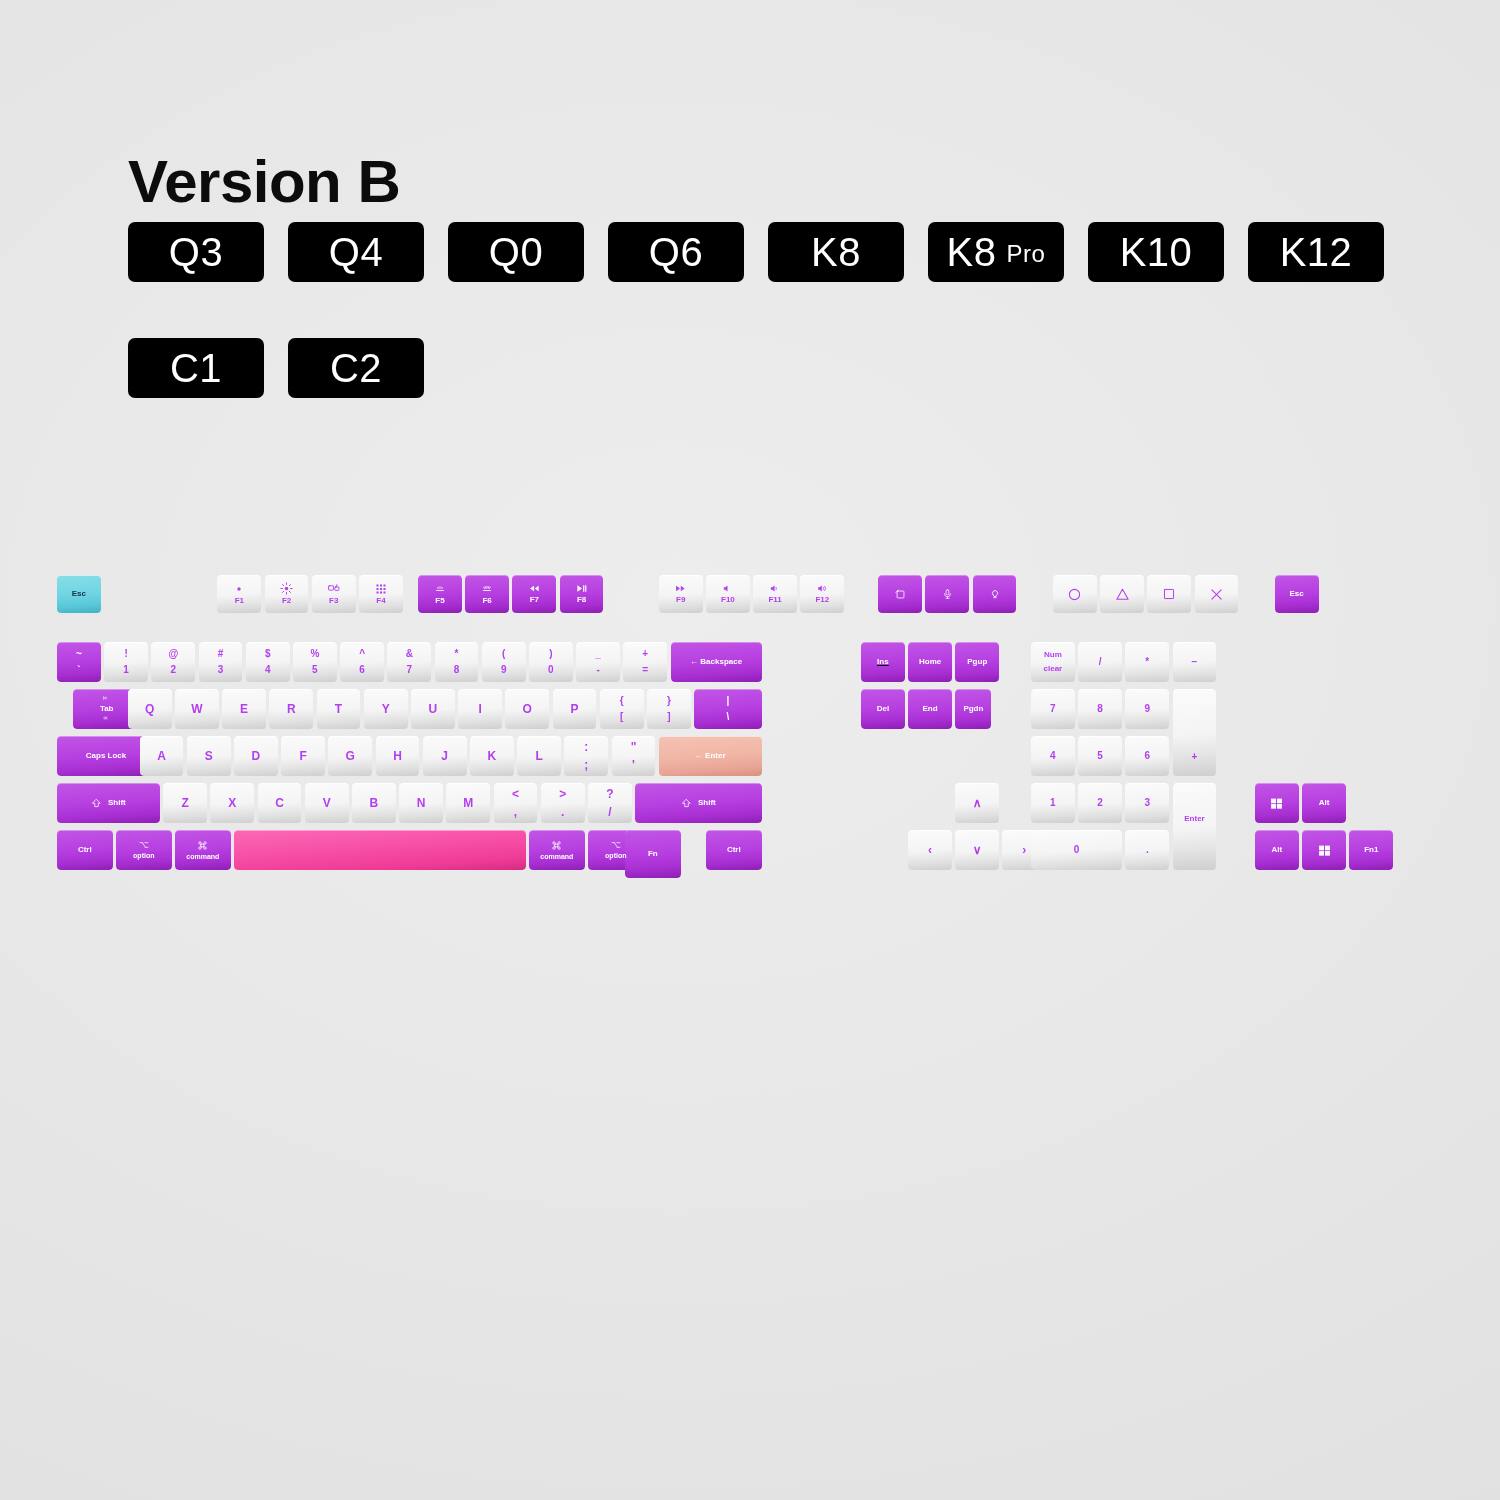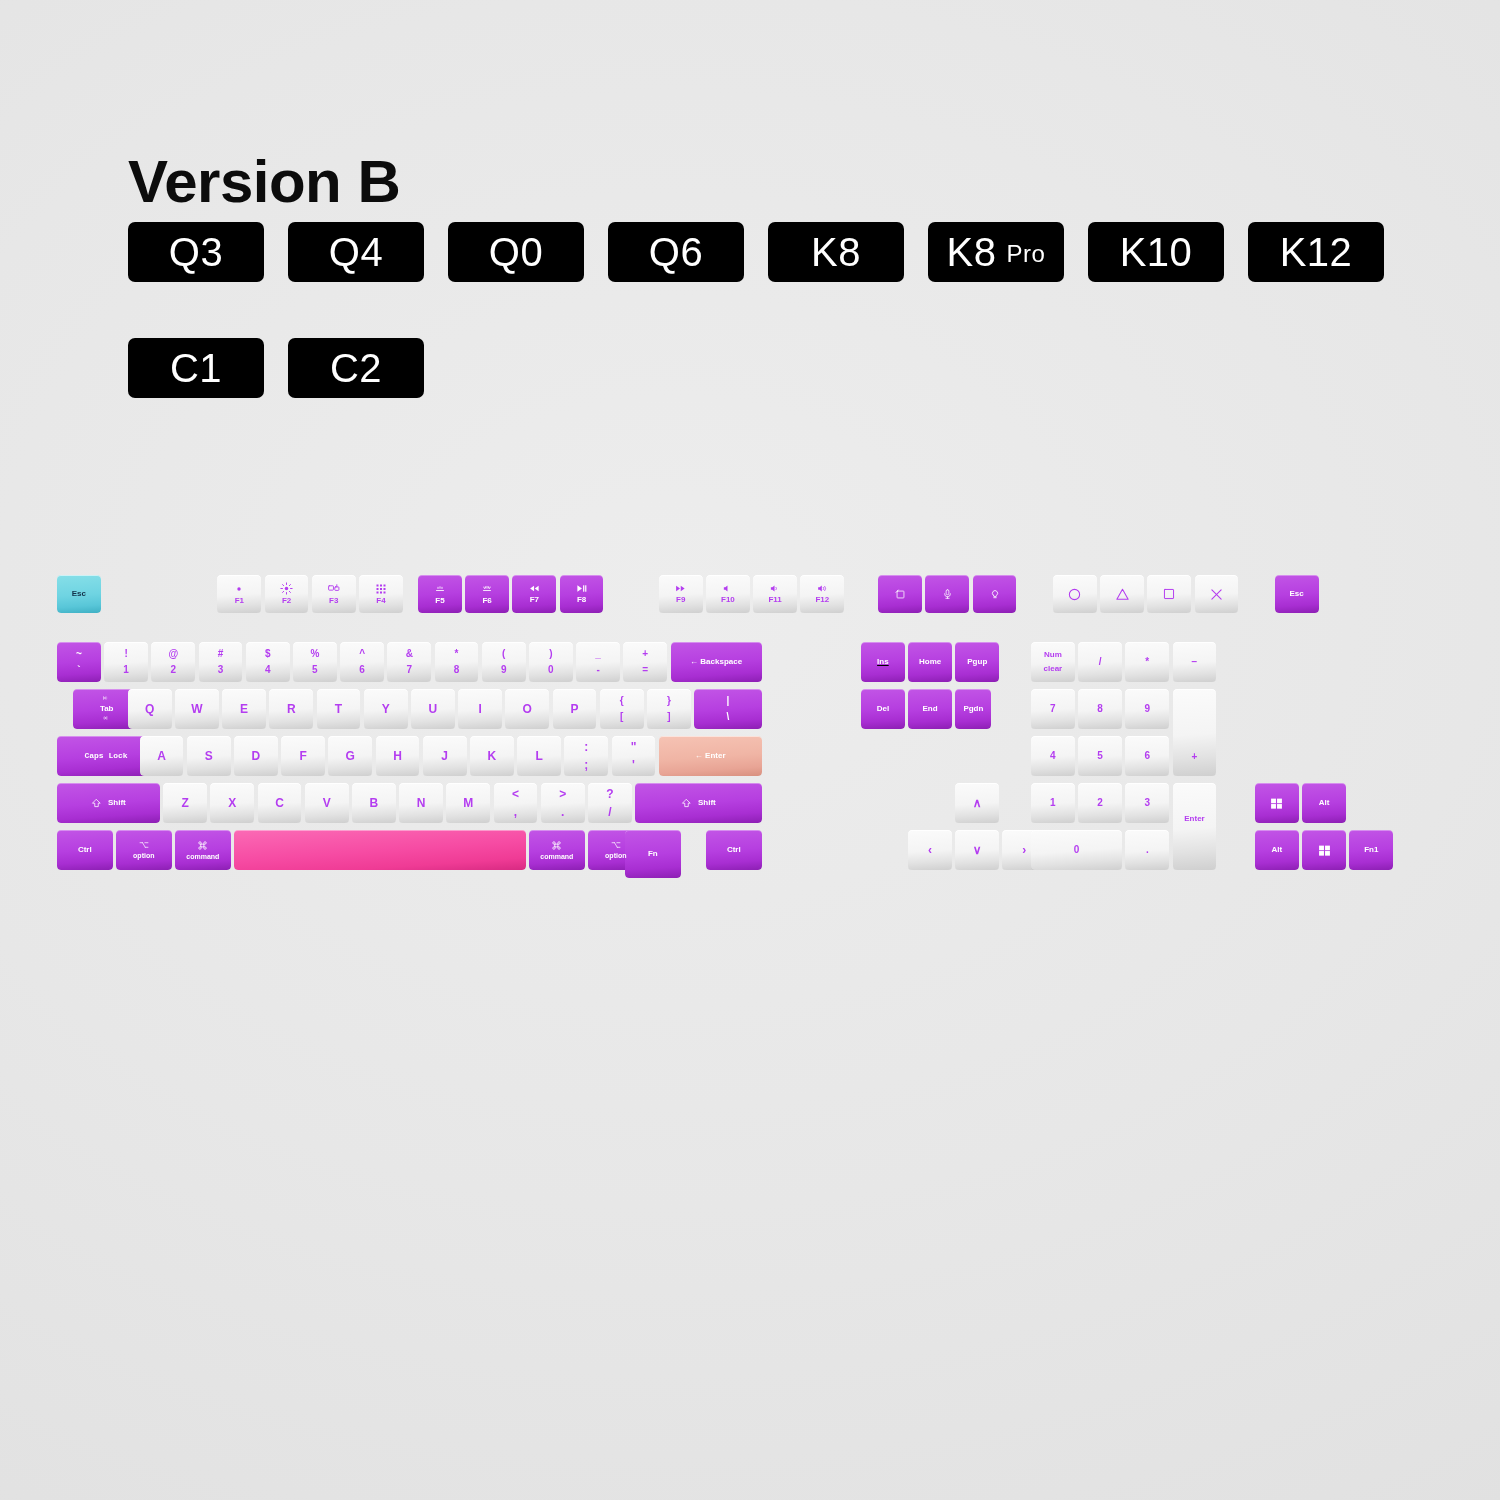--- a/index.html
+++ b/index.html
@@ -661,21 +661,21 @@
           <span class="l2 fs-m bold">]</span>
         </div>
       </div>
       <div class="key k-purple" style="left: 694.2px; top: 689px; width: 67.4px; height: 40px;">
         <div class="cap"></div>
         <div class="legend two-line">
           <span class="l1 fs-m bold">|</span>
           <span class="l2 fs-m bold">\</span>
         </div>
       </div>
-      <div class="key k-purple" style="left: 57px; top: 736px; width: 98px; height: 40px; font-family: Liberation Mono, monospace;">
+      <div class="key k-purple" style="left: 57px; top: 736px; width: 98px; height: 40px;">
         <div class="cap"></div>
         <div class="legend">
           <span class="l1 fs-s bold">Caps Lock</span>
         </div>
       </div>
       <div class="key k-white" style="left: 139.6px; top: 736px; width: 43.8px; height: 40px;">
         <div class="cap"></div>
         <div class="legend">
           <span class="l1 fs-l bold">A</span>
         </div>

